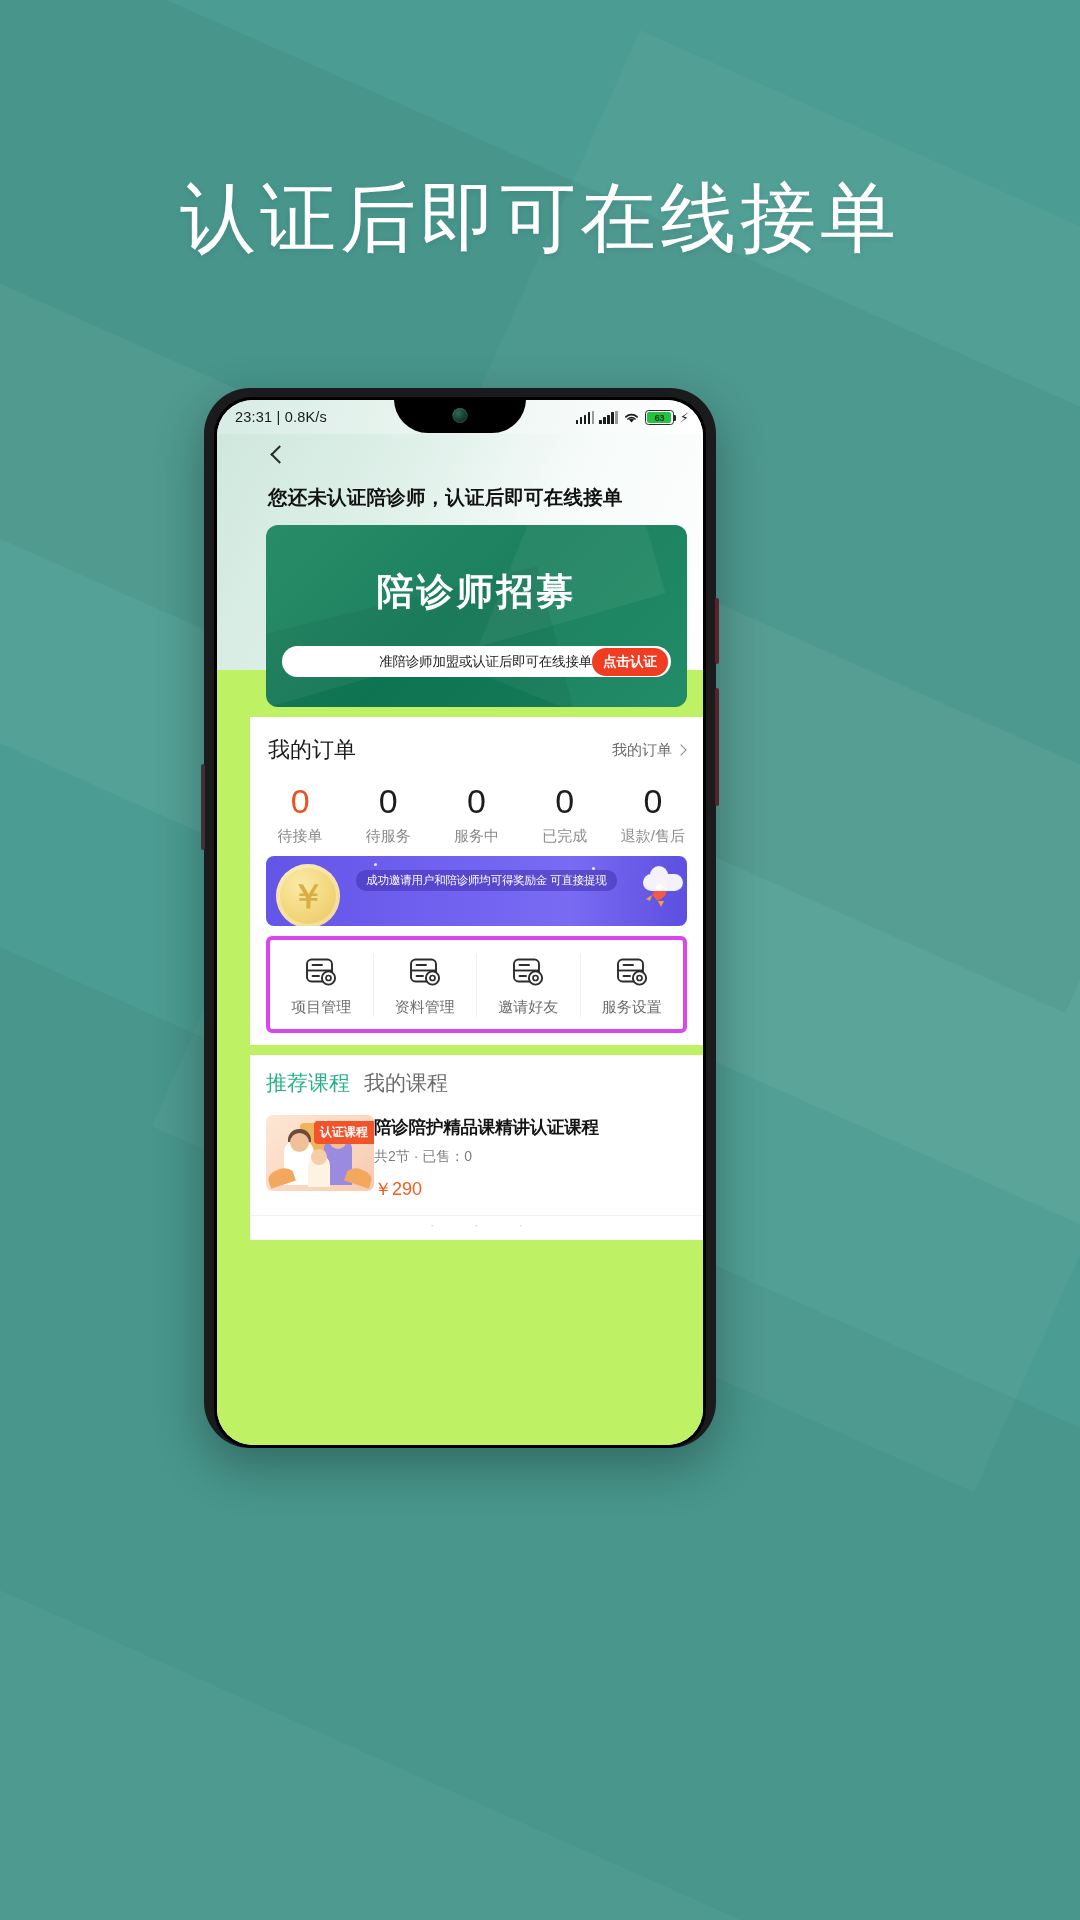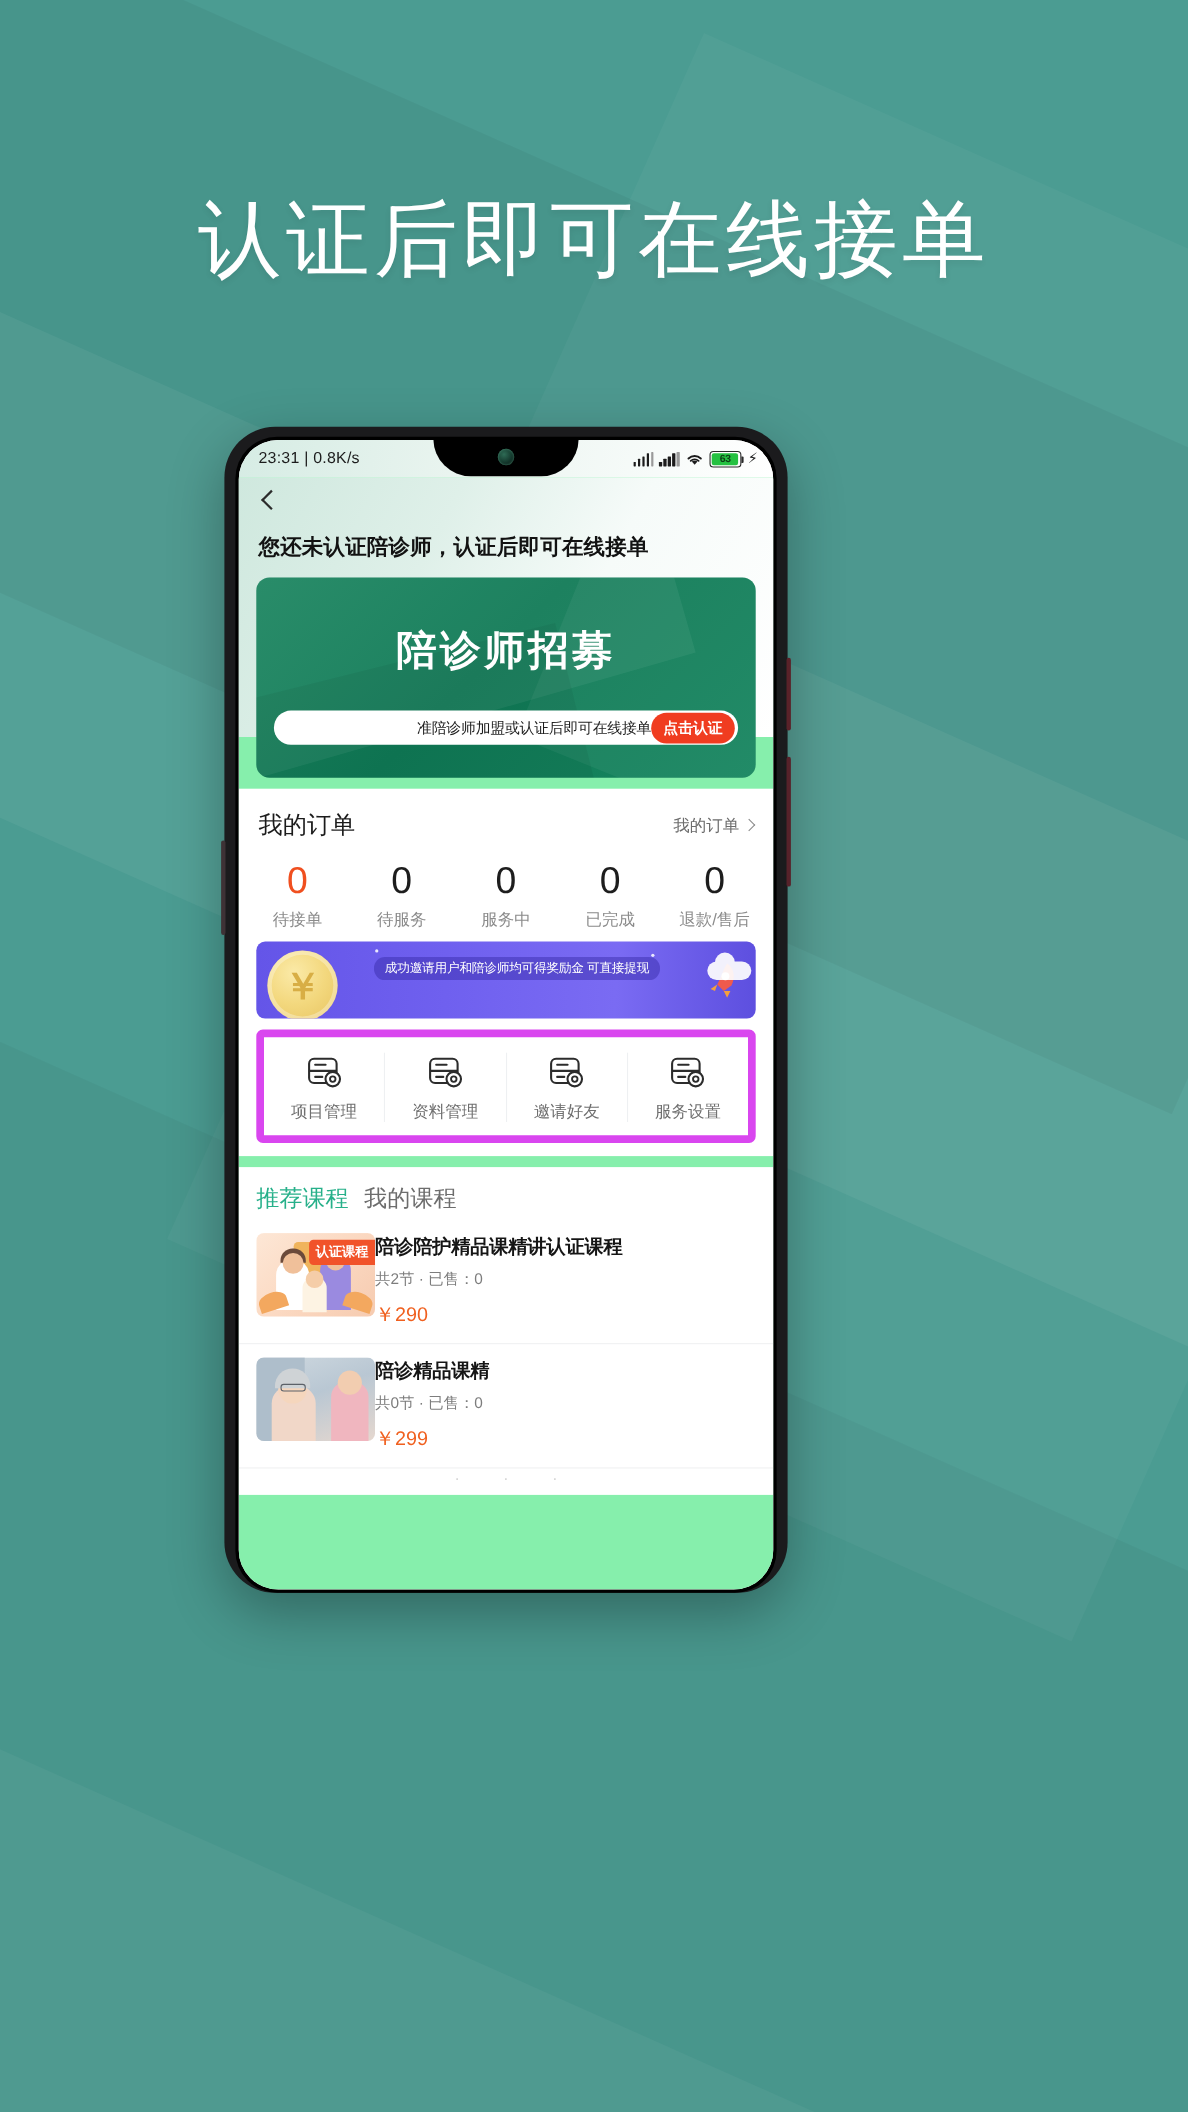--- a/index.html
+++ b/index.html
@@ -180,21 +180,22 @@
     letter-spacing: -0.3px;
     z-index: 2;
   }
   .bolt { font-size: 13px; color:#1c1c1c; margin-left: 1px; }
 
   
   .app {
     position: absolute;
     top: 34px; left: 0; right: 0; bottom: 0;
     overflow: hidden;
-    background: #86efac;
+    background: #bef264;
+    padding-left: 33px;
   }
   .hero-bg {
     position: absolute;
     top: 0; left: 0; right: 0; height: 236px;
     background: linear-gradient(118deg, #cfe8de 0%, #dff0e9 34%, #f6fbf9 62%, #ffffff 100%);
   }
   .app-inner { position: relative; }
 
   .navbar {
     height: 42px;
@@ -389,21 +390,21 @@
   }
   .spark{
     position:absolute; width:3px;height:3px;border-radius:50%;
     background:#fff; opacity:.85;
   }
 
   
   .tools{
     margin: 10px 16px 0 16px;
     background:#fff;
-    border: 7px solid #d946ef;
+    border: 4px solid #d946ef;
     border-radius: 6px;
     display:flex;
     padding: 14px 0 12px 0;
   }
   .tool{
     flex:1;
     display:flex; flex-direction:column; align-items:center; gap:10px;
     cursor:pointer;
     border-right: 1px solid #eef0f2;
   }
@@ -693,38 +694,20 @@
                 </div>
                 <span class="thumb-badge">认证课程</span>
               </div>
               <div class="c-info">
                 <div class="c-title">陪诊陪护精品课精讲认证课程</div>
                 <div class="c-meta">共2节 · 已售：0</div>
                 <div class="c-price">￥290</div>
               </div>
             </div>
 
-            <div class="course">
-              <div class="thumb">
-                <div class="art2">
-                  <div class="bedbg"></div>
-                  <div class="pink"></div>
-                    <div class="phead"></div>
-                  <div class="nurse"></div>
-                    <div class="nhead"></div>
-                    <div class="nhair"></div>
-                    <div class="glass"></div>
-                </div>
-              </div>
-              <div class="c-info">
-                <div class="c-title">陪诊精品课精</div>
-                <div class="c-meta">共0节 · 已售：0</div>
-                <div class="c-price">￥299</div>
-              </div>
-            </div>
 
             <div class="partial">
               <span>·</span>
                 <span>·</span>
                 <span>·</span>
             </div>
           </div>
 
         </div>
       </div>

